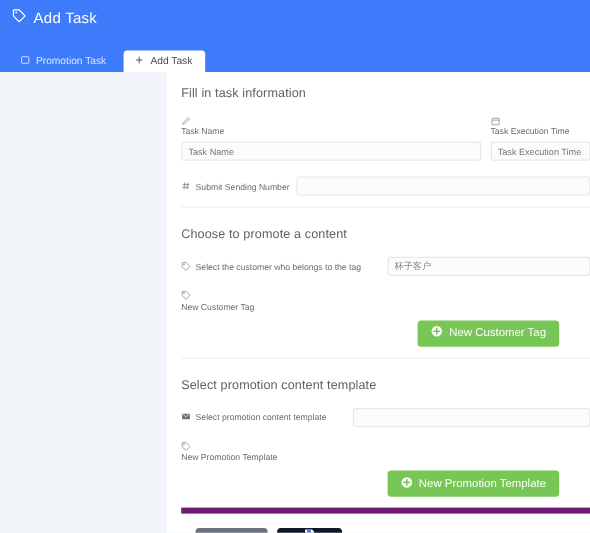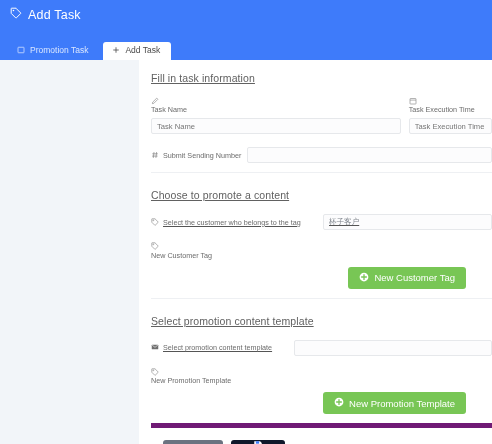--- a/index.html
+++ b/index.html
@@ -77,21 +77,20 @@
   }
   .panel-inner { padding: 12px 0 0 12px; }
 
   .section { padding-bottom: 9px; }
   .section + .section { border-top: 1px solid #eef0f3; padding-top: 16px; }
   .section-title {
     font-size: 10.5px;
     color: #616161;
     margin-bottom: 13px;
     letter-spacing: .1px;
-    text-decoration: underline;
   }
 
   .field-label {
     display: inline-flex;
     align-items: center;
     gap: 4px;
     font-size: 7.2px;
     color: #6b6b6b;
     line-height: 1;
     white-space: nowrap;
@@ -122,21 +121,21 @@
   .label-gap { margin-bottom: 5px; display: block; }
 
   .inline-row {
     display: flex;
     align-items: center;
     margin-top: 13px;
   }
   .inline-row .field-label { margin-right: 0; }
   .inline-inp { width: 248px; height: 16px; }
 
-  .tag-row { display: flex; align-items: center; margin-top: 0; text-decoration: underline; }
+  .tag-row { display: flex; align-items: center; margin-top: 0; }
   .tag-inp { flex: 1; height: 16px; margin-left: 16px; }
 
   .subtle-label { display: block; margin-top: 12px; }
 
   .btn-row {
     display: flex;
     justify-content: flex-end;
     padding-right: 26px;
     margin-top: 8px;
   }

